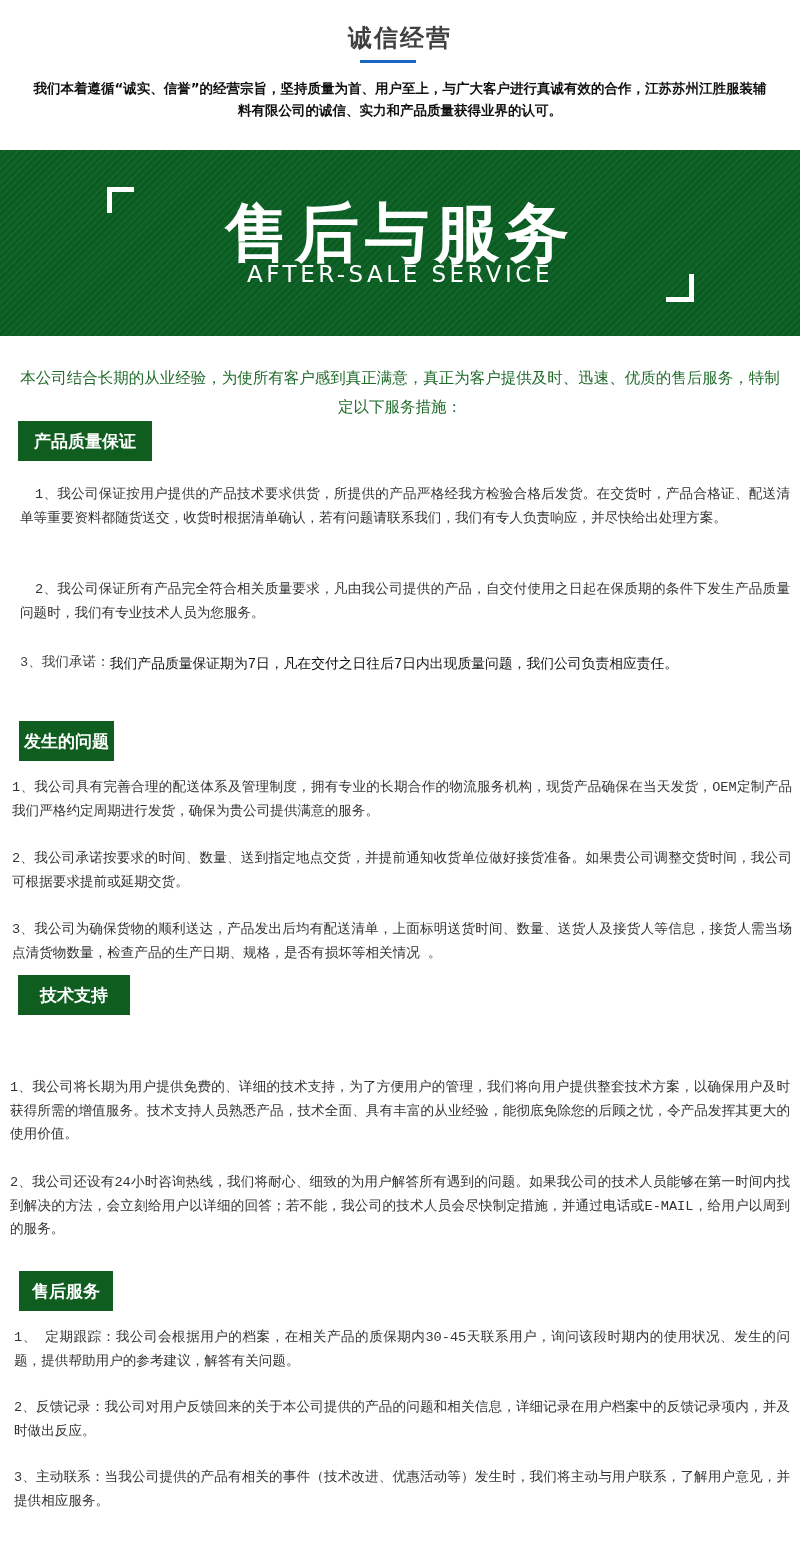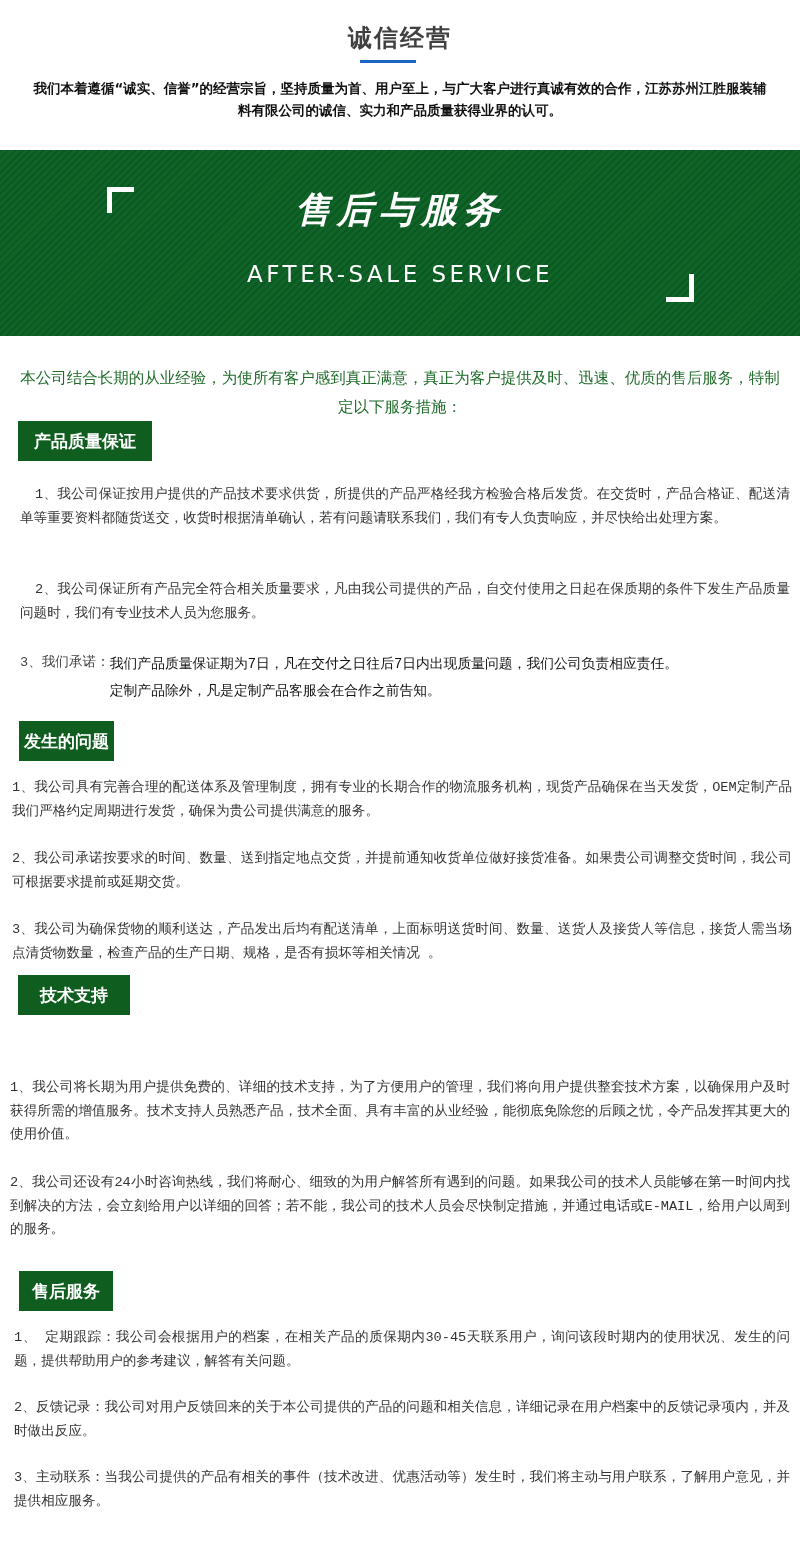--- a/index.html
+++ b/index.html
@@ -25,22 +25,22 @@
       background-color: #0f6428;
       background-image: repeating-linear-gradient(135deg,
         rgba(0,0,0,0.13) 0px, rgba(0,0,0,0.13) 2px,
         rgba(255,255,255,0.0) 2px, rgba(255,255,255,0.0) 5px);
     }
     .bracket-tl { left: 107px; top: 37px; width: 27px; height: 26px;
       border-left: 5px solid #fff; border-top: 5px solid #fff; }
     .bracket-br { left: 666px; top: 124px; width: 28px; height: 28px;
       border-right: 5px solid #fff; border-bottom: 5px solid #fff; }
     .banner-title {
-      left: 0; width: 800px; top: 30px; text-align: center;
-      font-size: 36px; font-weight: bold; color: #fff; letter-spacing: 6px; line-height: 60px; font-style: italic;
+      left: 0; width: 800px; top: 53px; text-align: center;
+      font-size: 64px; font-weight: bold; color: #fff; letter-spacing: 6px; line-height: 60px;
     }
     .banner-sub {
       left: 0; width: 800px; top: 110px; text-align: center;
       font-size: 23px; color: #fff; letter-spacing: 3.5px; line-height: 28px;
     }
 
     
     .green-intro {
       left: 15px; width: 770px; top: 364px; text-align: center;
       font-size: 15.5px; color: #1f6b2a; line-height: 29px;
@@ -81,21 +81,20 @@
 <div class="abs green-intro">本公司结合长期的从业经验，为使所有客户感到真正满意，真正为客户提供及时、迅速、优质的售后服务，特制定以下服务措施：</div>
 
 <div class="abs tag" style="left:18px; top:421px; width:134px;">产品质量保证</div>
 <p class="abs para indent" style="top:483px;">1、我公司保证按用户提供的产品技术要求供货，所提供的产品严格经我方检验合格后发货。在交货时，产品合格证、配送清单等重要资料都随货送交，收货时根据清单确认，若有问题请联系我们，我们有专人负责响应，并尽快给出处理方案。</p>
 <p class="abs para indent" style="top:578px;">2、我公司保证所有产品完全符合相关质量要求，凡由我公司提供的产品，自交付使用之日起在保质期的条件下发生产品质量问题时，我们有专业技术人员为您服务。</p>
 <div class="abs para" style="top:651px; left:20px; width:780px;">
   <div class="promise-row">
     <span class="promise-label">3、我们承诺：</span>
     <div class="promise-body">
       <div style="line-height:27px;">我们产品质量保证期为7日，凡在交付之日往后7日内出现质量问题，我们公司负责相应责任。</div>
-      <div style="line-height:27px;">定制产品除外，凡是定制产品客服会在合作之前告知。</div>
     </div>
   </div>
 </div>
 
 <div class="abs tag" style="left:19px; top:721px; width:95px;">发生的问题</div>
 <p class="abs para" style="top:776px; left:12px; width:780px;">1、我公司具有完善合理的配送体系及管理制度，拥有专业的长期合作的物流服务机构，现货产品确保在当天发货，OEM定制产品我们严格约定周期进行发货，确保为贵公司提供满意的服务。</p>
 <p class="abs para" style="top:847px; left:12px; width:780px;">2、我公司承诺按要求的时间、数量、送到指定地点交货，并提前通知收货单位做好接货准备。如果贵公司调整交货时间，我公司可根据要求提前或延期交货。</p>
 <p class="abs para" style="top:918px; left:12px; width:780px;">3、我公司为确保货物的顺利送达，产品发出后均有配送清单，上面标明送货时间、数量、送货人及接货人等信息，接货人需当场点清货物数量，检查产品的生产日期、规格，是否有损坏等相关情况 。</p>
 
 <div class="abs tag" style="left:18px; top:959px; width:112px;margin-top:16px;">技术支持</div>

